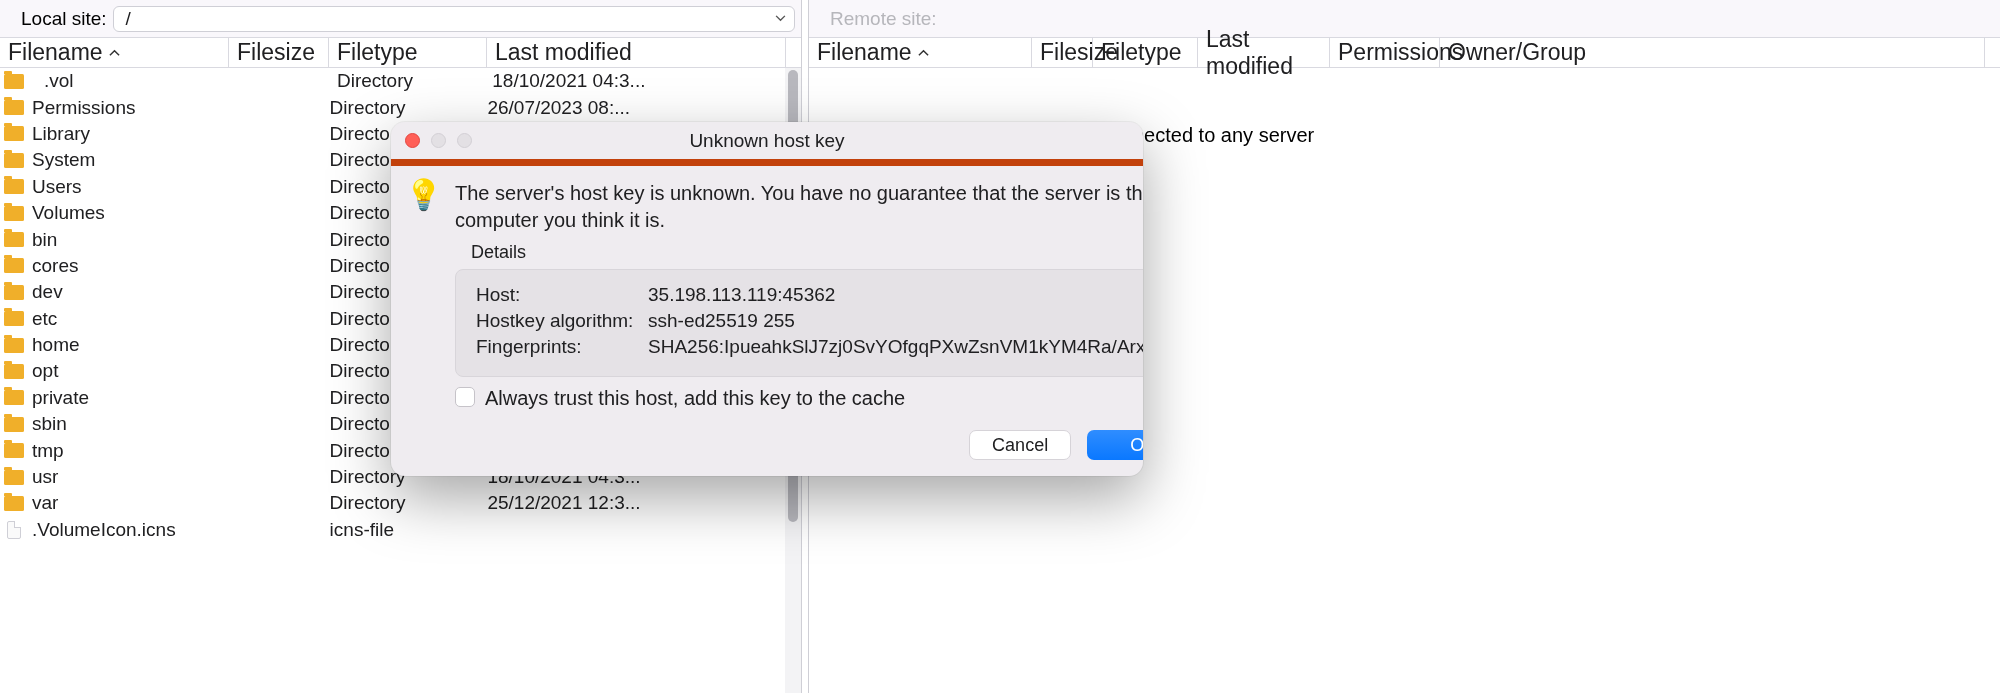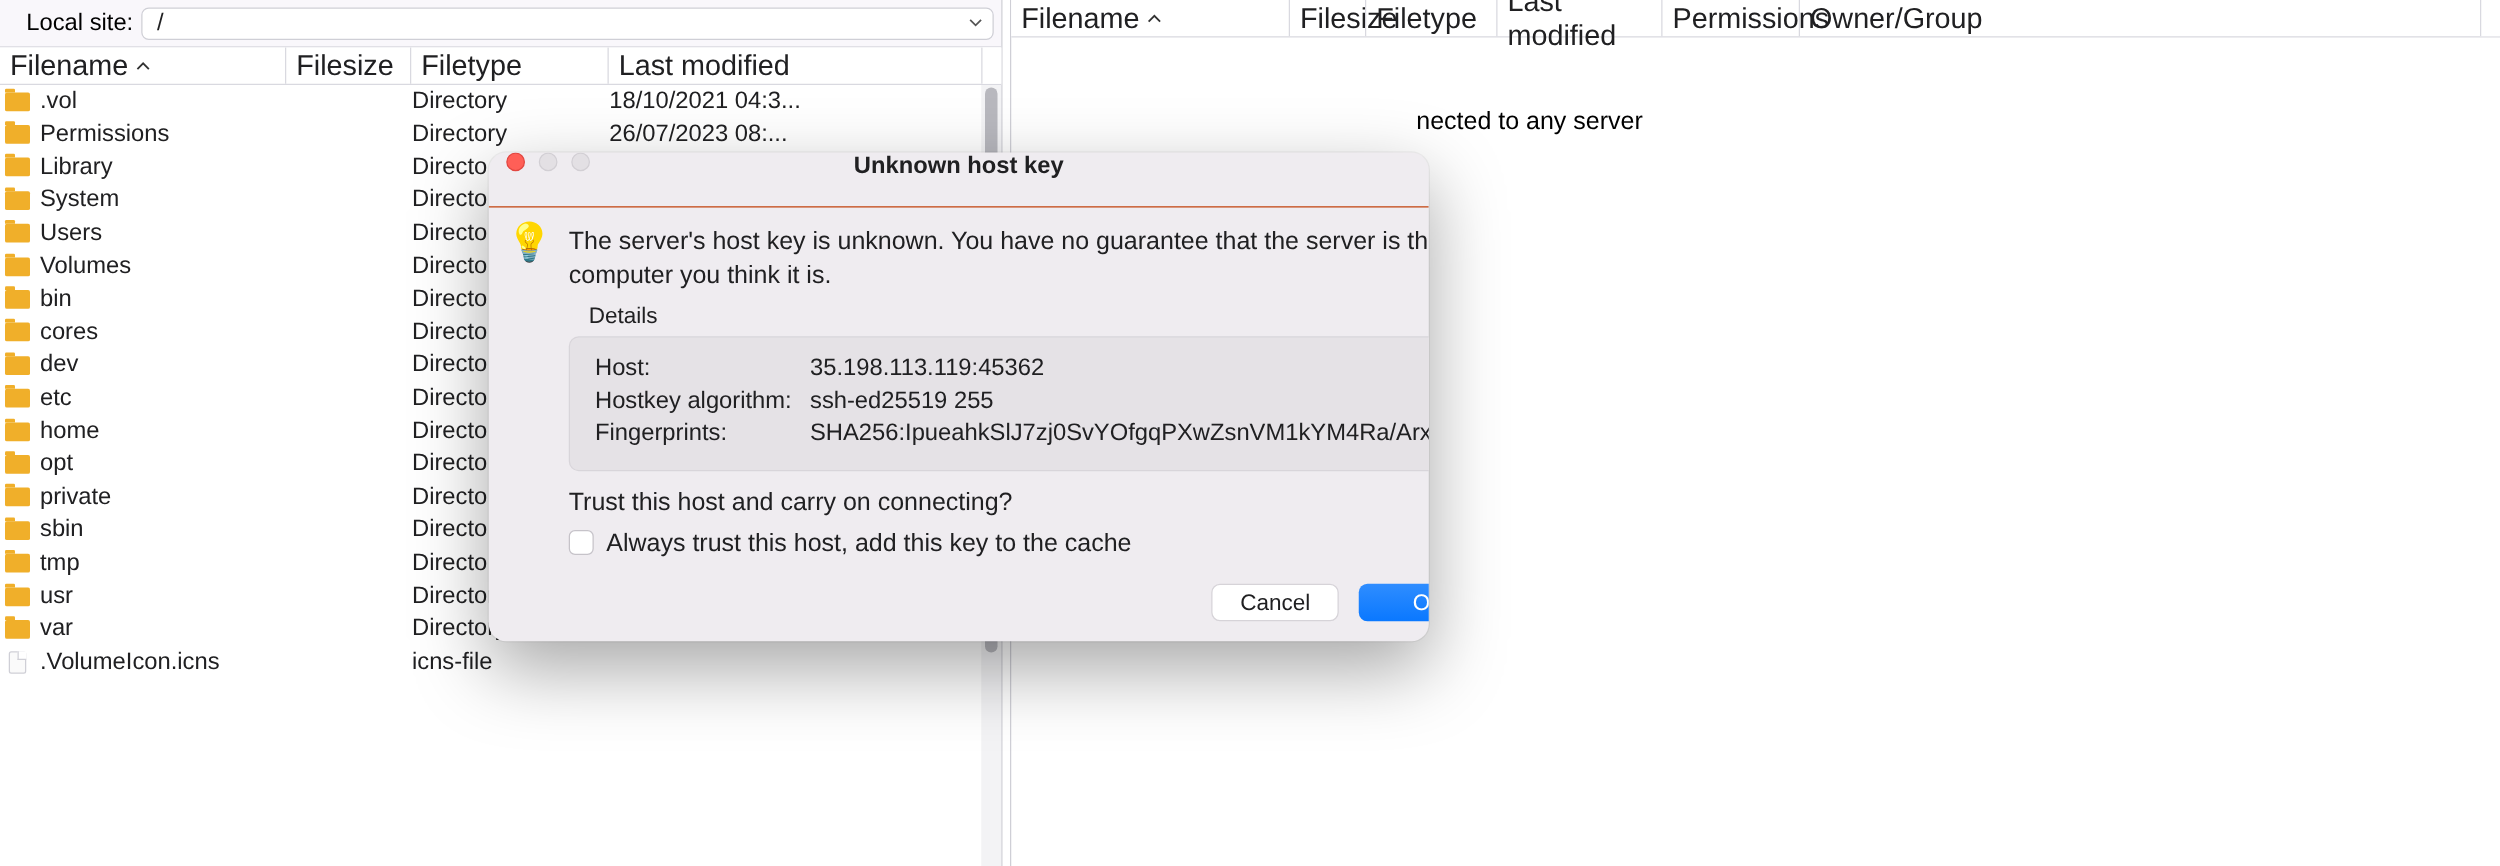--- a/index.html
+++ b/index.html
@@ -53,21 +53,21 @@
   .file-icon::before{content:"";position:absolute;right:-1px;top:-1px;width:6px;height:6px;background:#fff;border-left:1px solid #cfcfd6;border-bottom:1px solid #cfcfd6}
   .cell{padding-left:2px;overflow:hidden;text-overflow:ellipsis}
   .scrollbar{position:absolute;right:0;top:0;width:16px;height:100%;background:#f3f3f5}
   .thumb{position:absolute;right:3px;width:10px;border-radius:5px;background:var(--scroll)}
 
   
   .empty-msg{padding:56px 24px;font-size:20px;color:#000}
 
   
   .modal{position:absolute;left:391px;top:122px;width:752px;border-radius:14px;background:var(--dialog-bg);box-shadow:0 22px 60px var(--shadow),0 0 0 1px rgba(0,0,0,.05);overflow:hidden}
-  .titlebar{height:44px;display:flex;position:relative;font-size:19px;font-weight:700;border-bottom:1px solid #c2410c;justify-content:center}
+  .titlebar{height:44px;display:flex;align-items:center;position:relative;font-size:19px;font-weight:400;border-bottom:7px solid #c2410c;justify-content:center}
   .traffic{position:absolute;left:14px;display:flex;gap:11px}
   .dot{width:15px;height:15px;border-radius:50%}
   .dot.red{background:#ff5f57;border:1px solid #e24640}
   .dot.dis{background:#e3e0e4;border:1px solid #d2cfd4}
   .modal-body{display:flex;padding:14px 18px 16px 14px;gap:10px}
   .bulb-col{flex:0 0 40px}
   .bulb{font-size:30px;line-height:1}
   .content{flex:1}
   .msg{font-size:20px;line-height:1.35;margin-bottom:8px}
   .details-title{font-size:18px;margin:4px 0 6px 16px}
@@ -105,21 +105,21 @@
           </svg></div>
         <div class="col" style="width: 100px;">Filesize</div>
         <div class="col" style="width: 158px;">Filetype</div>
         <div class="col" style="width: 300px;">Last modified</div>
         <div class="scrollgut"></div>
       </div>
     <div class="list">
       <div class="rows" id="local-rows">
           <div class="row">
             <span class="folder-icon"></span>
-            <span class="cell" style="width: 198px;">.vol</span>
+            <span class="cell" style="width: 198px; margin-left: 12px;">.vol</span>
             <span class="cell" style="width: 100px; text-align: right; padding-right: 8px;"></span>
             <span class="cell" style="width: 158px;">Directory</span>
             <span class="cell" style="width: 300px;">18/10/2021 04:3...</span>
           </div>
           <div class="row">
             <span class="folder-icon"></span>
             <span class="cell" style="width: 198px;">Permissions</span>
             <span class="cell" style="width: 100px; text-align: right; padding-right: 8px;"></span>
             <span class="cell" style="width: 158px;">Directory</span>
             <span class="cell" style="width: 300px;">26/07/2023 08:...</span>
@@ -239,20 +239,24 @@
         </div>
       <div class="scrollbar">
         <div class="thumb" style="top:2px;height:452px"></div>
       </div>
     </div>
   </div>
 
   <div class="divider"></div>
 
   <div class="pane">
+    <div class="pathbar">
+      <span class="lbl muted">Remote site:</span>
+      <div class="field"></div>
+    </div>
     <div class="hdr" id="remote-hdr">
         <div class="col sort" style="width: 222px;">Filename<svg viewBox="0 0 12 8">
             <path d="M1 7l5-5 5 5" fill="none" stroke="#333" stroke-width="1.6"></path>
           </svg></div>
         <div class="col" style="width: 61px;">Filesize</div>
         <div class="col" style="width: 105px;">Filetype</div>
         <div class="col" style="width: 132px;">Last modified</div>
         <div class="col" style="width: 110px;">Permissions</div>
         <div class="col" style="width: 120px;">Owner/Group</div>
         <div class="scrollgut"></div>
@@ -286,21 +290,20 @@
           </div>
         <div class="kv">
             <span class="k">Hostkey algorithm:</span>
             <span>ssh-ed25519 255</span>
           </div>
         <div class="kv">
             <span class="k">Fingerprints:</span>
             <span>SHA256:IpueahkSlJ7zj0SvYOfgqPXwZsnVM1kYM4Ra/ArxyAo</span>
           </div>
       </div>
-      <div class="prompt">Trust this host and carry on connecting?</div>
       <label class="chk">
         <span class="box"></span>
         <span>Always trust this host, add this key to the cache</span>
       </label>
       <div class="btnrow">
         <div class="btn cancel">
             <span>Cancel</span>
           </div>
         <div class="btn ok">
             <span>OK</span>

